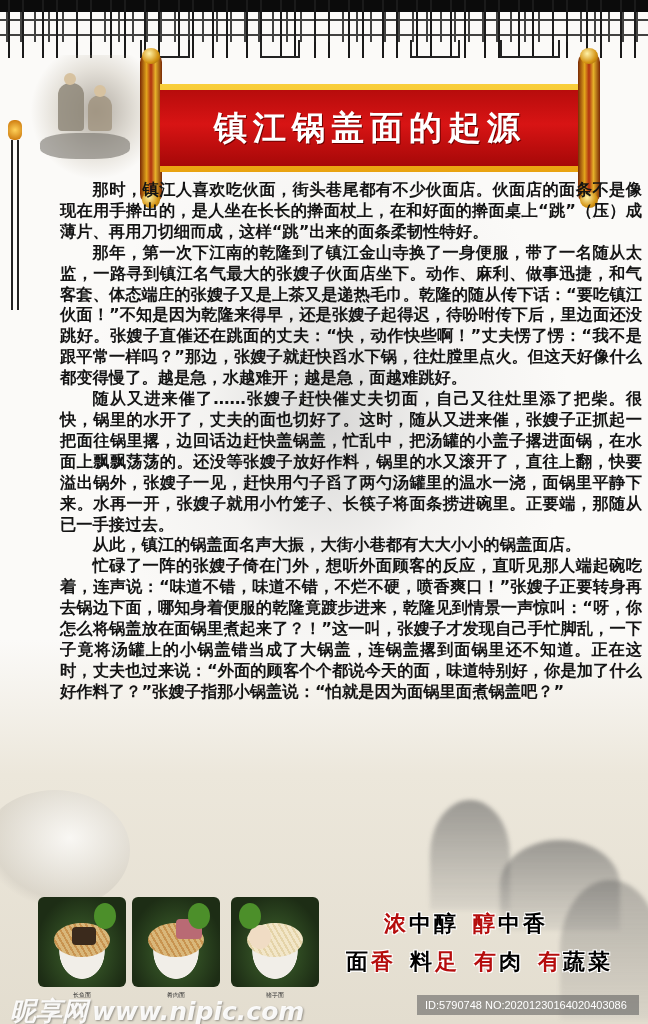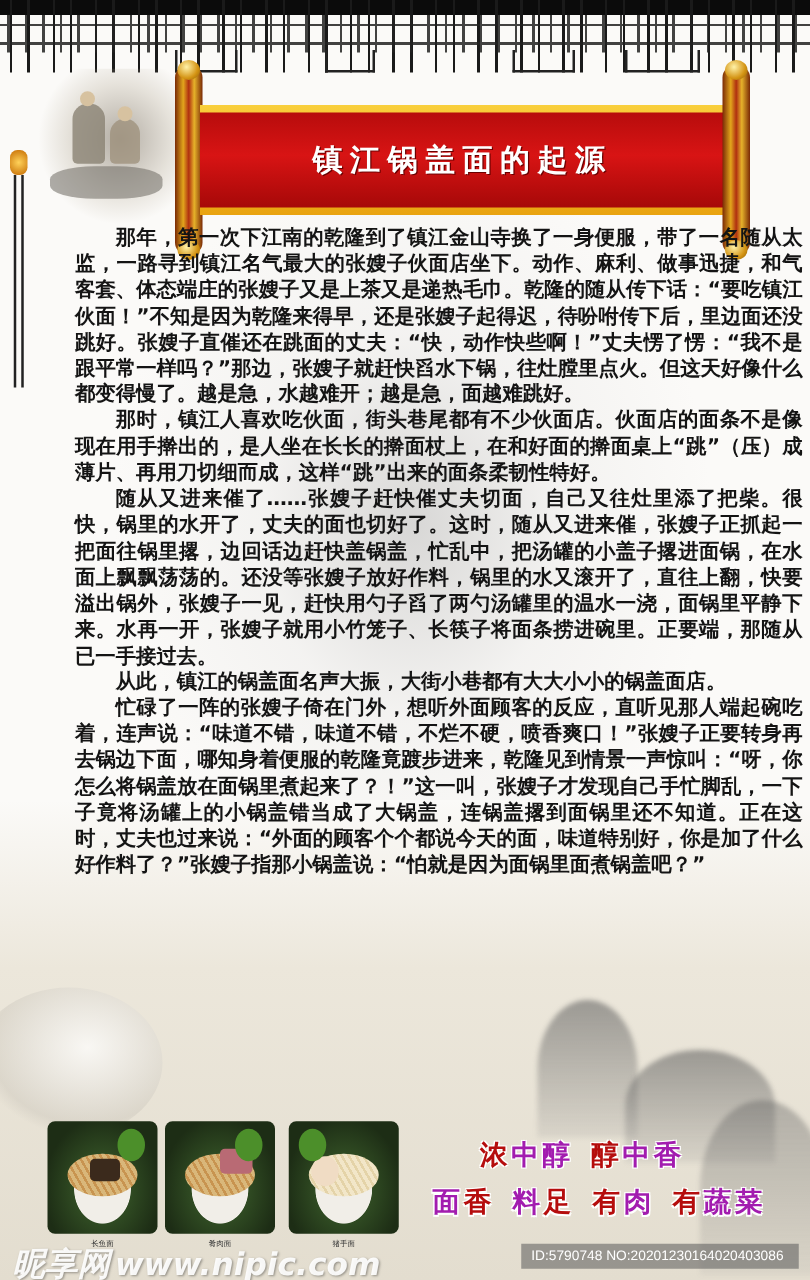--- a/index.html
+++ b/index.html
@@ -82,21 +82,21 @@
     background: #f3b61c;
     background: linear-gradient(180deg, #f9cf3c, #e9a310);
     padding: 6px 0;
   }
   .scroll-red {
     width: 100%; height: 100%;
     background: linear-gradient(180deg, #b70c0c 0%, #d81414 45%, #a60808 100%);
     display: flex; align-items: center; justify-content: center;
   }
   .scroll-title {
-    color: #fff; font-size: 24px; font-weight: bold; letter-spacing: 6px;
+    color: #fff; font-size: 33px; font-weight: bold; letter-spacing: 6px;
     font-family: "DejaVu Sans", sans-serif;
     text-shadow: 1px 1px 0 #6a0000;
   }
   
   .article {
     position: absolute; left: 60px; top: 180px; width: 582px;
     font-size: 16.3px; line-height: 20.9px; color: #141414; font-weight: bold;
     text-align: justify;
   }
   .article p { text-indent: 2em; }
@@ -116,21 +116,21 @@
     position: absolute; top: 94px; width: 88px; text-align: center; font-size: 6px; color: #333;
   }
   
   .slogan {
     position: absolute; font-weight: bold; letter-spacing: 3px;
     text-shadow: -1px -1px 0 #fff, 1px -1px 0 #fff, -1px 1px 0 #fff, 1px 1px 0 #fff;
   }
   .slogan-1 { left: 384px; top: 909px; font-size: 22px; }
   .slogan-2 { left: 346px; top: 947px; font-size: 22px; }
   .red { color: #b50d0d; }
-  .black { color: #a21caf; }
+  .black { color: #000000; }
   .gap { display: inline-block; width: 14px; }
   
   .watermark {
     position: absolute; left: 10px; top: 994px; font-size: 26px; font-weight: bold; font-style: italic;
     color: rgba(255,255,255,0.92);
     text-shadow: 1px 1px 2px rgba(0,0,0,0.35);
     white-space: nowrap;
   }
   .watermark .url { font-size: 25px; margin-left: 4px; }
   .id-bar {
@@ -174,22 +174,22 @@
   <div class="rod left"></div>
   <div class="scroll-body">
     <div class="scroll-red">
       <span class="scroll-title">镇江锅盖面的起源</span>
     </div>
   </div>
   <div class="rod right"></div>
 </div>
 
 <div class="article">
+  <p>那时，镇江人喜欢吃伙面，街头巷尾都有不少伙面店。伙面店的面条不是像现在用手擀出的，是人坐在长长的擀面杖上，在和好面的擀面桌上“跳”（压）成薄片、再用刀切细而成，这样“跳”出来的面条柔韧性特好。</p>
   <p>那年，第一次下江南的乾隆到了镇江金山寺换了一身便服，带了一名随从太监，一路寻到镇江名气最大的张嫂子伙面店坐下。动作、麻利、做事迅捷，和气客套、体态端庄的张嫂子又是上茶又是递热毛巾。乾隆的随从传下话：“要吃镇江伙面！”不知是因为乾隆来得早，还是张嫂子起得迟，待吩咐传下后，里边面还没跳好。张嫂子直催还在跳面的丈夫：“快，动作快些啊！”丈夫愣了愣：“我不是跟平常一样吗？”那边，张嫂子就赶快舀水下锅，往灶膛里点火。但这天好像什么都变得慢了。越是急，水越难开；越是急，面越难跳好。</p>
-  <p>那时，镇江人喜欢吃伙面，街头巷尾都有不少伙面店。伙面店的面条不是像现在用手擀出的，是人坐在长长的擀面杖上，在和好面的擀面桌上“跳”（压）成薄片、再用刀切细而成，这样“跳”出来的面条柔韧性特好。</p>
   <p>随从又进来催了……张嫂子赶快催丈夫切面，自己又往灶里添了把柴。很快，锅里的水开了，丈夫的面也切好了。这时，随从又进来催，张嫂子正抓起一把面往锅里撂，边回话边赶快盖锅盖，忙乱中，把汤罐的小盖子撂进面锅，在水面上飘飘荡荡的。还没等张嫂子放好作料，锅里的水又滚开了，直往上翻，快要溢出锅外，张嫂子一见，赶快用勺子舀了两勺汤罐里的温水一浇，面锅里平静下来。水再一开，张嫂子就用小竹笼子、长筷子将面条捞进碗里。正要端，那随从已一手接过去。</p>
   <p>从此，镇江的锅盖面名声大振，大街小巷都有大大小小的锅盖面店。</p>
   <p>忙碌了一阵的张嫂子倚在门外，想听外面顾客的反应，直听见那人端起碗吃着，连声说：“味道不错，味道不错，不烂不硬，喷香爽口！”张嫂子正要转身再去锅边下面，哪知身着便服的乾隆竟踱步进来，乾隆见到情景一声惊叫：“呀，你怎么将锅盖放在面锅里煮起来了？！”这一叫，张嫂子才发现自己手忙脚乱，一下子竟将汤罐上的小锅盖错当成了大锅盖，连锅盖撂到面锅里还不知道。正在这时，丈夫也过来说：“外面的顾客个个都说今天的面，味道特别好，你是加了什么好作料了？”张嫂子指那小锅盖说：“怕就是因为面锅里面煮锅盖吧？”</p>
 </div>
 
 <div class="photos">
   <div class="photo" style="left:0;">
     <div class="noodles"></div>
     <div class="topping" style="left:34px;top:30px;width:24px;height:18px;background:#3b2a1c;"></div>
     <div class="greens"></div>

